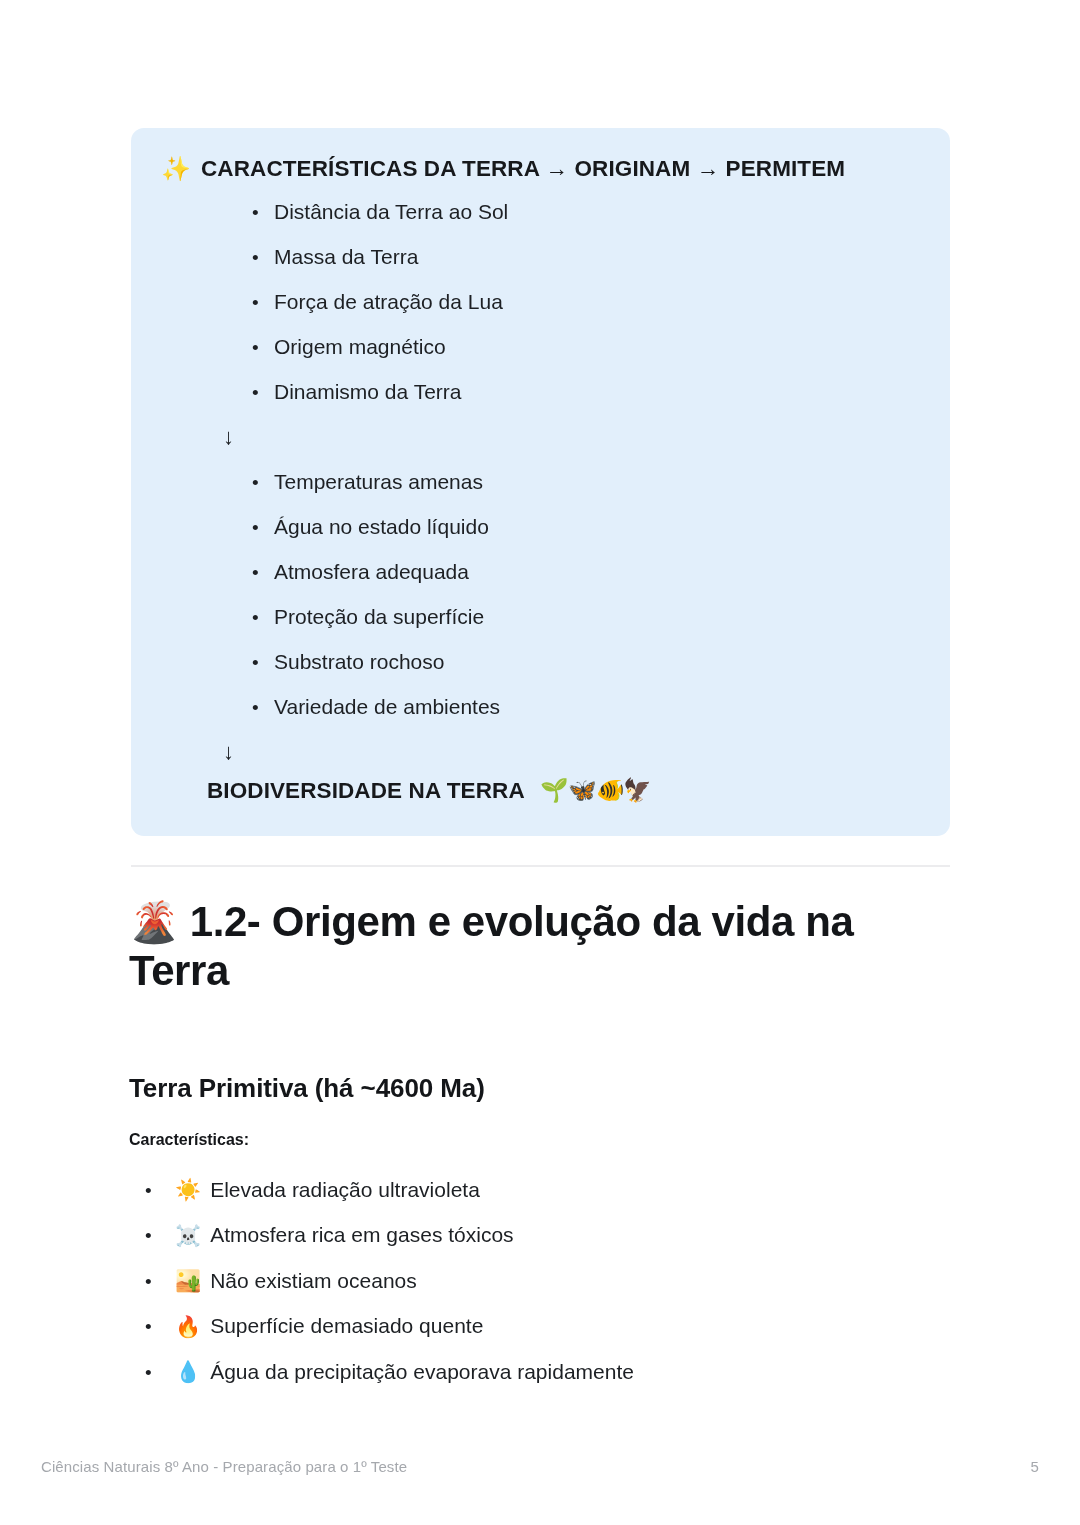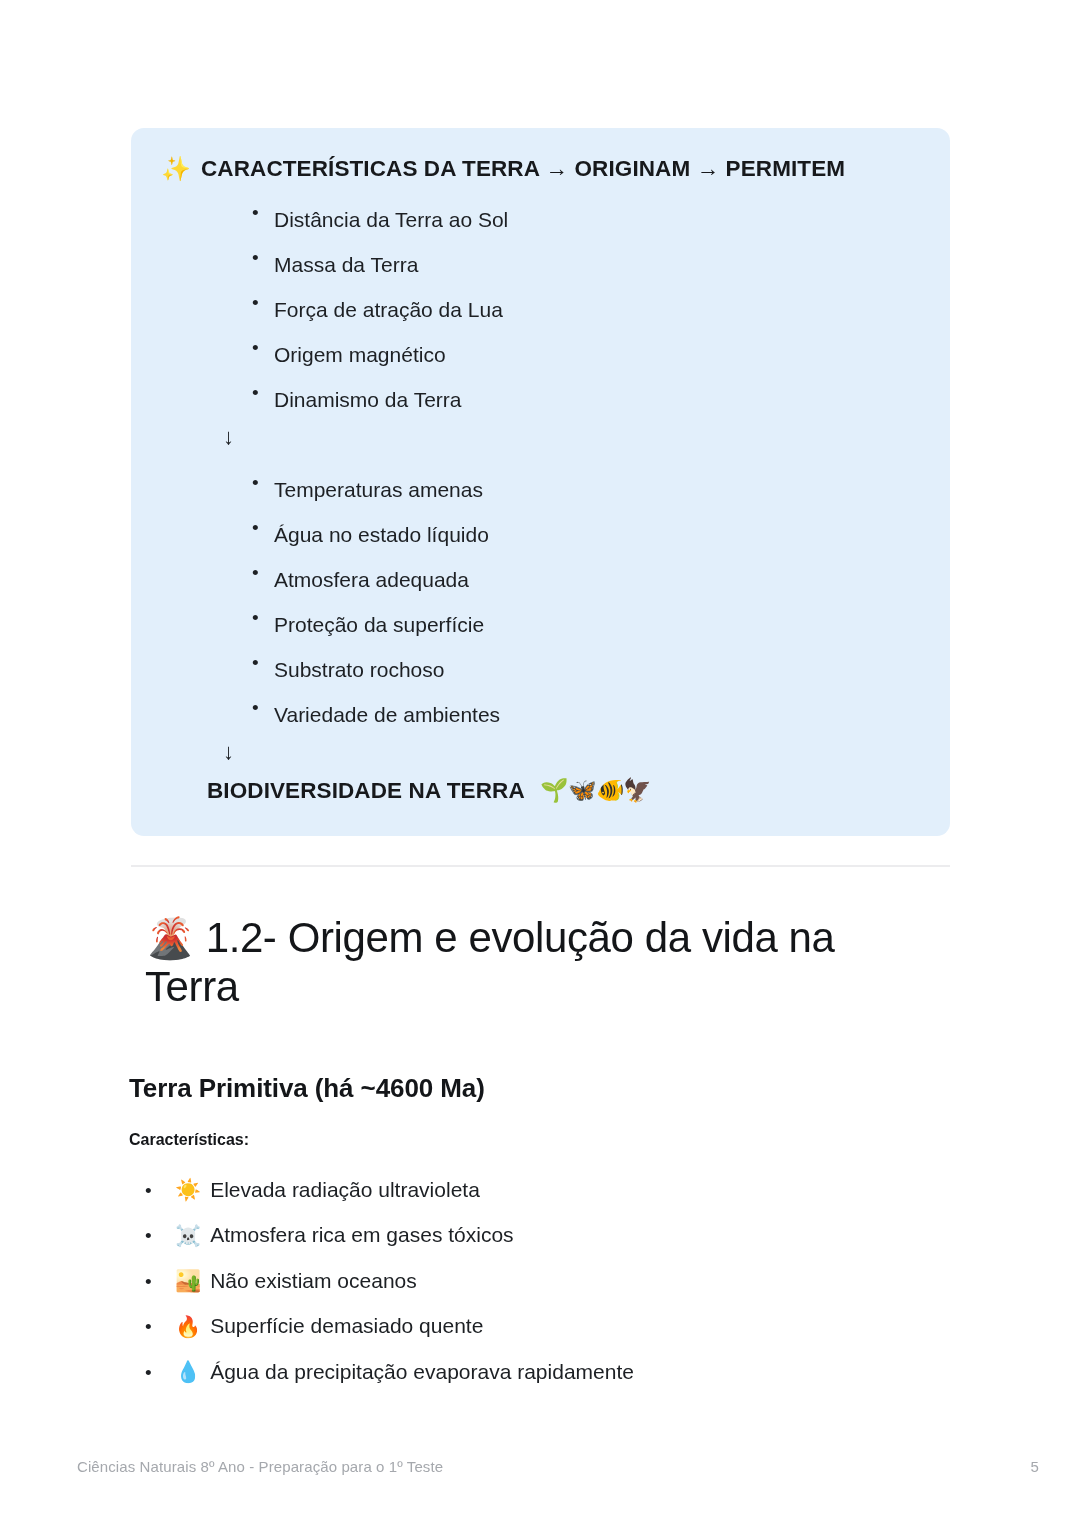--- a/index.html
+++ b/index.html
@@ -54,21 +54,21 @@
   }
   .callout ul li {
     position: relative;
     font-size: 21px;
     line-height: 1.35;
     color: #1d2024;
     padding-left: 113px;
     margin: 0;
     height: 45px;
     display: flex;
-    align-items: flex-end;
+    align-items: center;
   }
   .callout ul li::before {
     content: "\2022";
     position: absolute;
     left: 91px;
     top: 50%;
     transform: translateY(-50%);
     font-size: 19px;
     line-height: 1;
     color: #1d2024;
@@ -110,23 +110,23 @@
     background: #ececee;
     border: 0;
   }
 
   
   .section-heading {
     position: absolute;
     left: 129px;
     top: 897px;
     width: 790px;
-    margin: 16px;
+    margin: 0;
     font-size: 42px;
-    font-weight: 400;
+    font-weight: 700;
     line-height: 1.17;
     letter-spacing: -0.4px;
     color: #141619;
   }
   .section-heading .emoji {
     font-size: 40px;
   }
 
   
   .sub-heading {
@@ -192,21 +192,20 @@
     position: absolute;
     left: 41px;
     right: 41px;
     top: 1458px;
     display: flex;
     align-items: center;
     justify-content: space-between;
     font-size: 15px;
     color: #a5a8ad;
     letter-spacing: 0.1px;
-    margin-left: 36px;
   }
   .page-footer .page-num {
     color: #a5a8ad;
   }
 </style>
 </head>
 <body>
 
 <div class="page">
 

